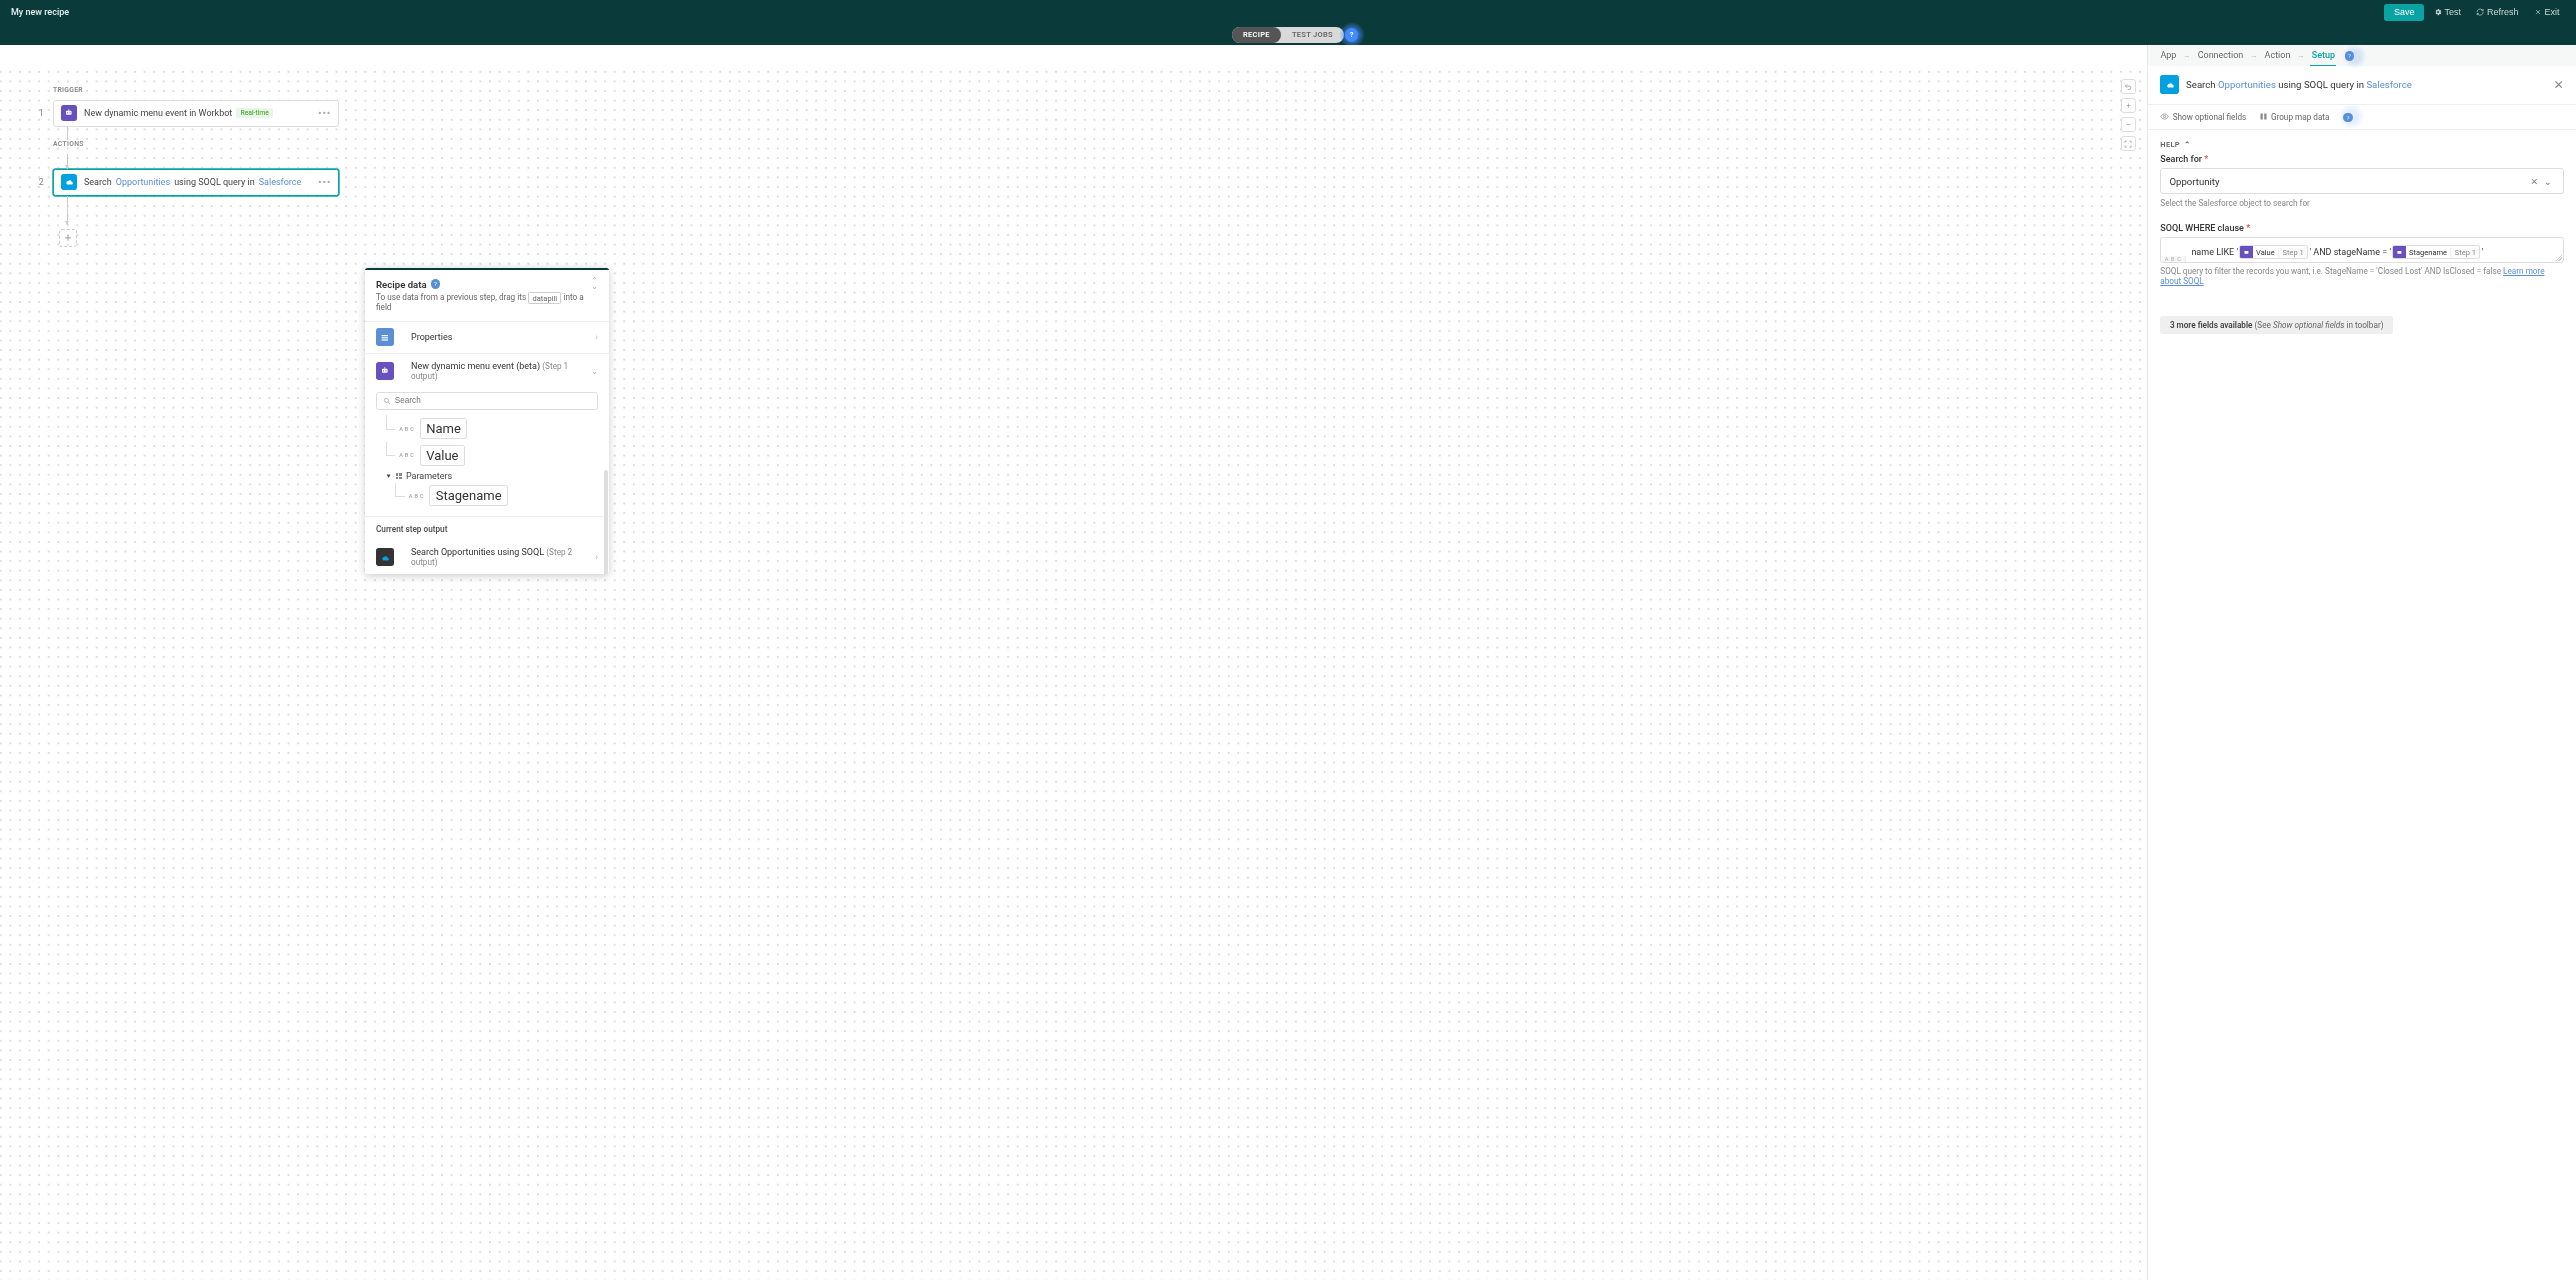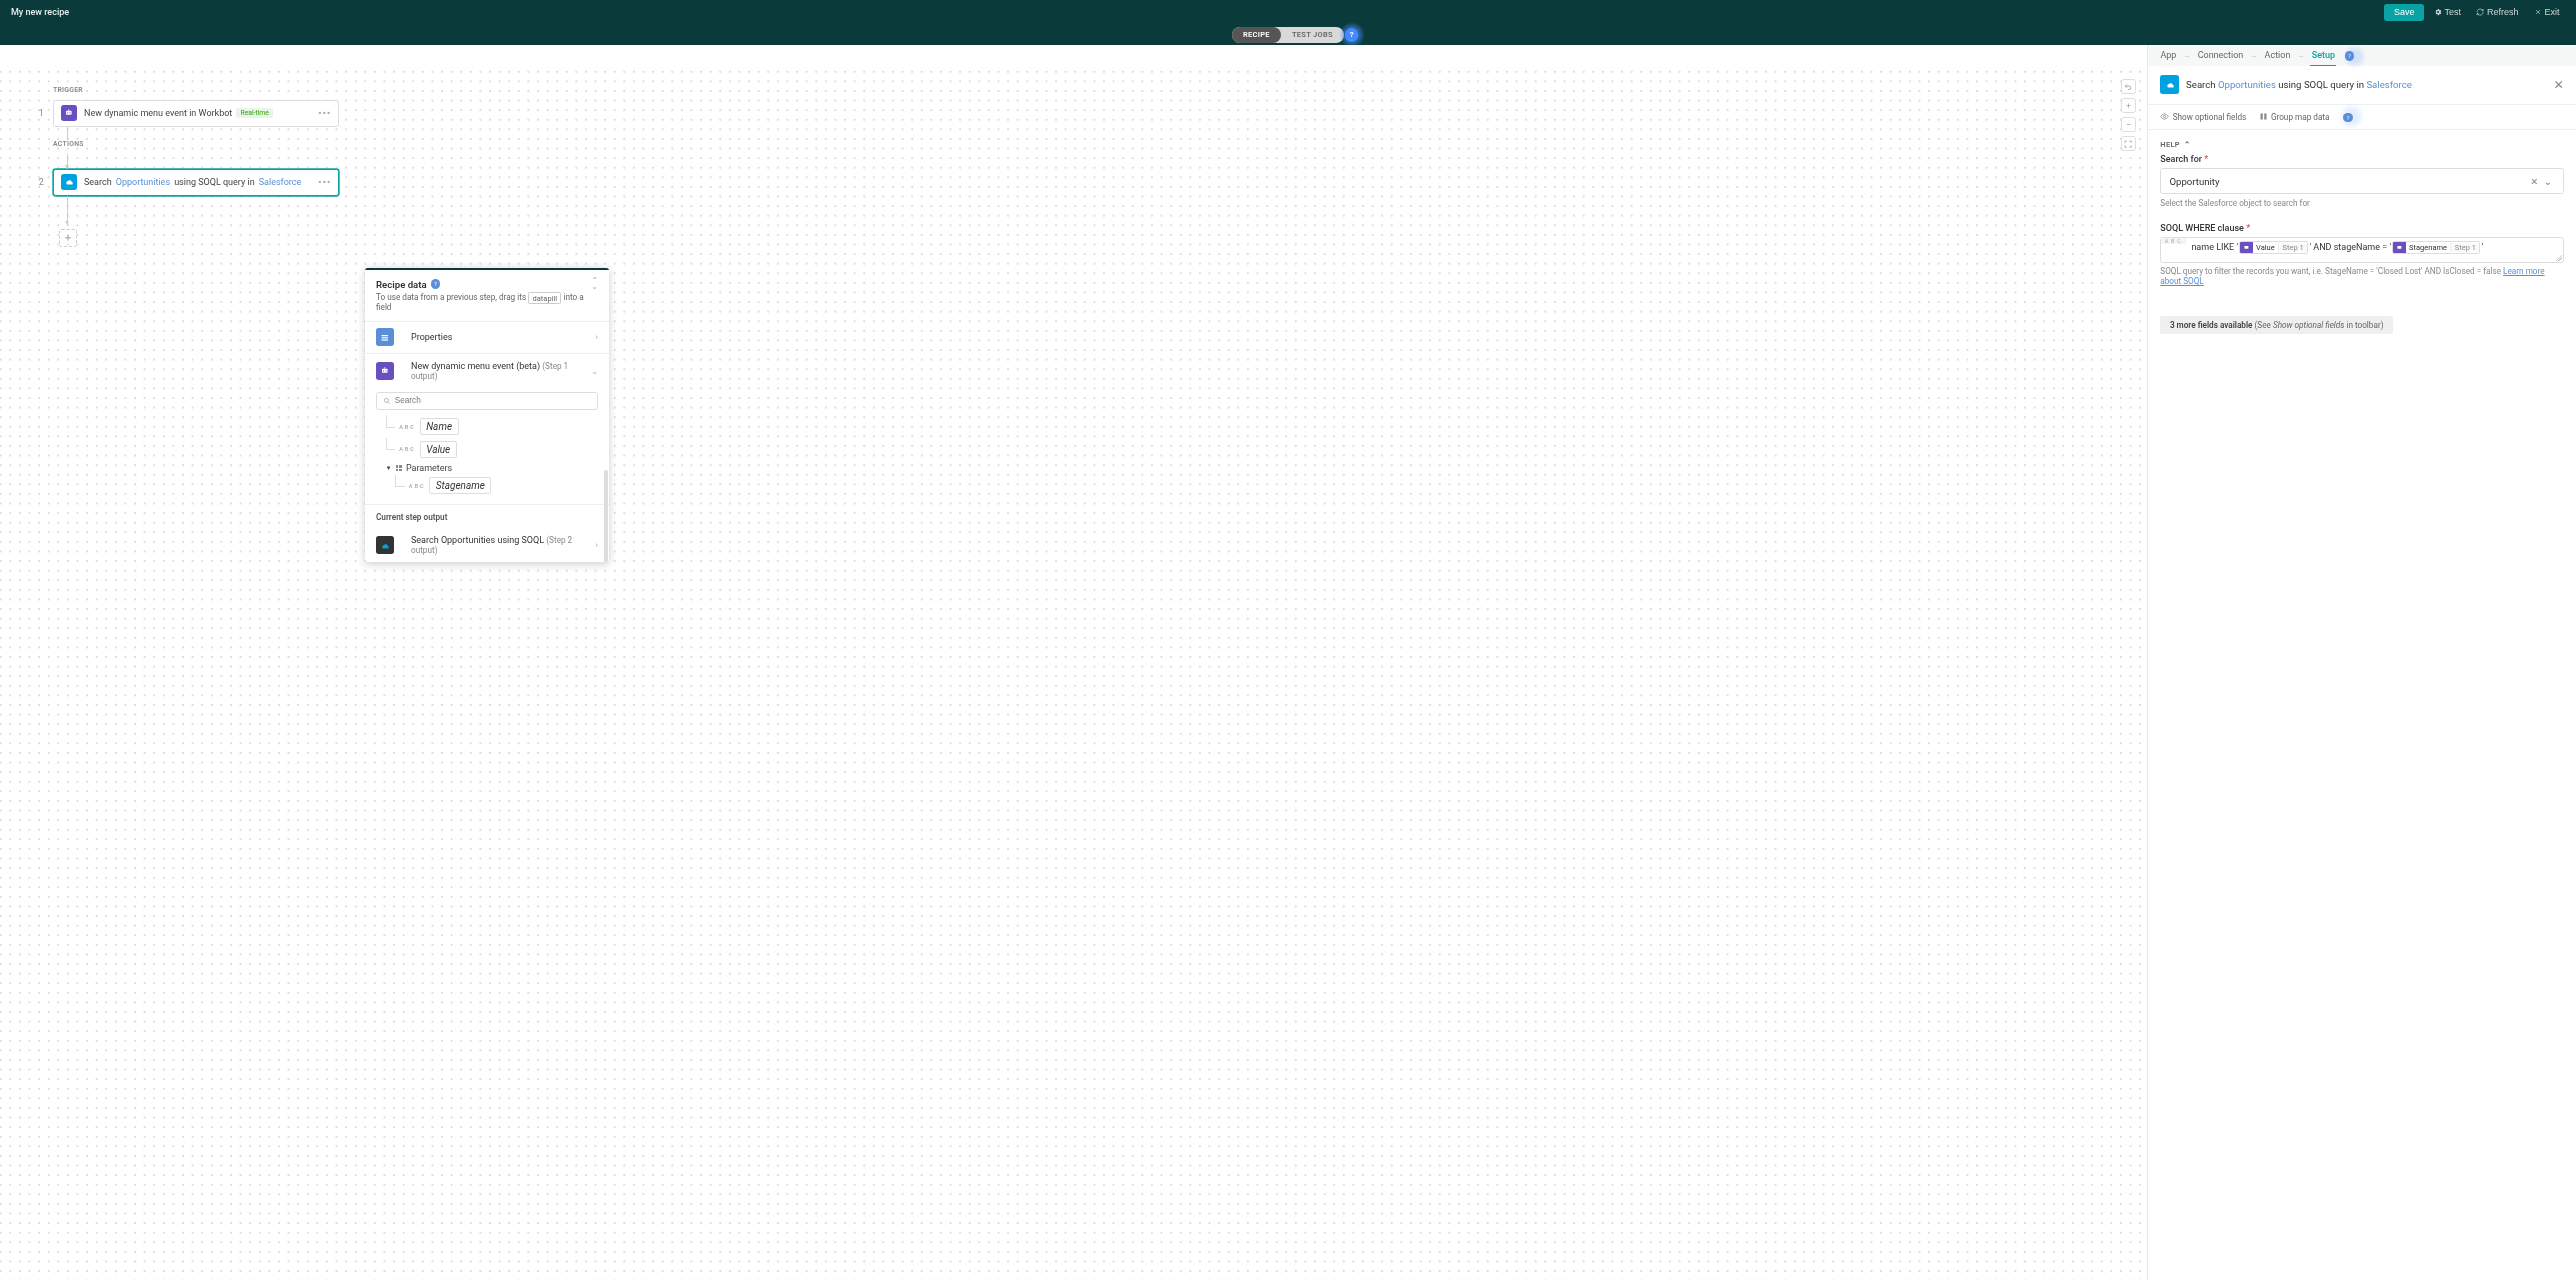--- a/index.html
+++ b/index.html
@@ -70,21 +70,21 @@
 .dp-row-text .sub { color: #888; font-size: 8.2px; }
 .dp-chev { color: #aaa; font-size: 8.2px; }
 .dp-search { padding: 4.1px 11px 5.5px; }
 .dp-search-box { border: 0.7px solid #ddd; border-radius: 2.7px; height: 18px; display: flex; align-items: center; padding: 0 5.5px; gap: 4.1px; }
 .dp-search-box input { border: none; outline: none; flex: 1; font-size: 8.2px; }
 .dp-tree { padding: 0 11px 6.8px 20.5px; position: relative; }
 .dp-leaf { display: flex; align-items: center; gap: 5.5px; padding: 2.7px 0 2.7px 13.7px; position: relative; }
 .dp-leaf::before { content: ''; position: absolute; left: 0; top: 0; bottom: 50%; border-left: 0.7px solid #ddd; }
 .dp-leaf::after { content: ''; position: absolute; left: 0; top: 50%; width: 9.6px; border-top: 0.7px solid #ddd; }
 .type-tag { font-size: 5.5px; letter-spacing: 0.3px; color: #aaa; font-weight: 600; }
-.pill-chip { border: 0.7px solid #ddd; border-radius: 2.1px; padding: 2.1px 5.5px; font-size: 10px; cursor: grab; font-style: italic; }
+.pill-chip { border: 0.7px solid #ddd; border-radius: 2.1px; padding: 2.1px 5.5px; font-size: 13px; cursor: grab; }
 .dp-param-row { display: flex; align-items: center; gap: 4.1px; padding: 2.7px 0 1.4px 0; font-size: 9px; color: #444; }
 .dp-param-row .caret { font-size: 6.2px; }
 .grid-icon { display: inline-grid; grid-template-columns: 2.7px 2.7px; grid-template-rows: 2.7px 2.7px; gap: 0.7px; }
 .grid-icon span { background: #888; }
 .dp-low { border-top: 0.7px solid #eee; padding: 6.8px 11px; font-size: 8.2px; font-weight: 600; color: #555; }
 .dp-scrollbar { position: absolute; right: 1.4px; top: 116px; width: 4.1px; height: 178px; background: #ddd; border-radius: 2.1px; }
 
 
 .rightpanel { width: 429px; border-left: 0.7px solid #e8e8e8; display: flex; flex-direction: column; background: #fff; overflow-y: auto; }
 .rp-tabs { height: 20.5px; background: #f6f8f8; display: flex; align-items: center; padding: 0 11px; gap: 5.5px; font-size: 9px; flex-shrink: 0; }
@@ -114,21 +114,21 @@
 
 .field-group { margin-bottom: 15px; }
 .field-label { font-size: 9px; font-weight: 500; margin-bottom: 4.1px; }
 .req { color: #d9534f; }
 .select-box { border: 0.7px solid #ddd; border-radius: 2.7px; height: 26px; display: flex; align-items: center; padding: 0 8.2px; font-size: 9.6px; }
 .select-box .val { flex: 1; }
 .select-box .clr, .select-box .dd { color: #888; cursor: pointer; padding: 0 2.7px; }
 .field-hint { font-size: 8.2px; color: #888; margin-top: 3.4px; }
 .field-hint a { color: #5a8fd6; text-decoration: underline; }
 
-.soql-box { border: 0.7px solid #ddd; border-radius: 2.7px; min-height: 26px; display: flex; align-items: flex-start; position: relative; }
+.soql-box { border: 0.7px solid #ddd; border-radius: 2.7px; min-height: 26px; display: flex; align-items: flex-end; position: relative; }
 .soql-type { background: #f6f6f6; border-right: 0.7px solid #eee; width: 24.6px; display: flex; align-items: center; justify-content: center; font-size: 5.5px; color: #aaa; letter-spacing: 0.7px; }
 .soql-content { flex: 1; display: flex; align-items: center; flex-wrap: wrap; padding: 2.7px 5.5px; gap: 1.4px; font-size: 9px; }
 .datapill-chip { display: inline-flex; align-items: center; border: 0.7px solid #ddd; border-radius: 2.1px; overflow: hidden; font-size: 7.5px; height: 13.7px; }
 .datapill-chip .dp-icon { width: 12.3px; height: 100%; background: #6a4fbf; display: flex; align-items: center; justify-content: center; }
 .datapill-chip .dp-icon svg { width:6.8px; height:6.8px; fill:#fff; }
 .datapill-chip .dp-name { padding: 0 3.4px; }
 .datapill-chip .dp-step { padding: 0 3.4px; color: #888; border-left: 0.7px solid #eee; background: #fafafa; }
 .resize-h { position: absolute; bottom: 0.7px; right: 0.7px; width: 6.8px; height: 6.8px; background: linear-gradient(135deg, transparent 50%, #ccc 50%, #ccc 60%, transparent 60%, transparent 70%, #ccc 70%, #ccc 80%, transparent 80%); }
 
 .more-fields { text-align: left; margin-top: 29px; }

